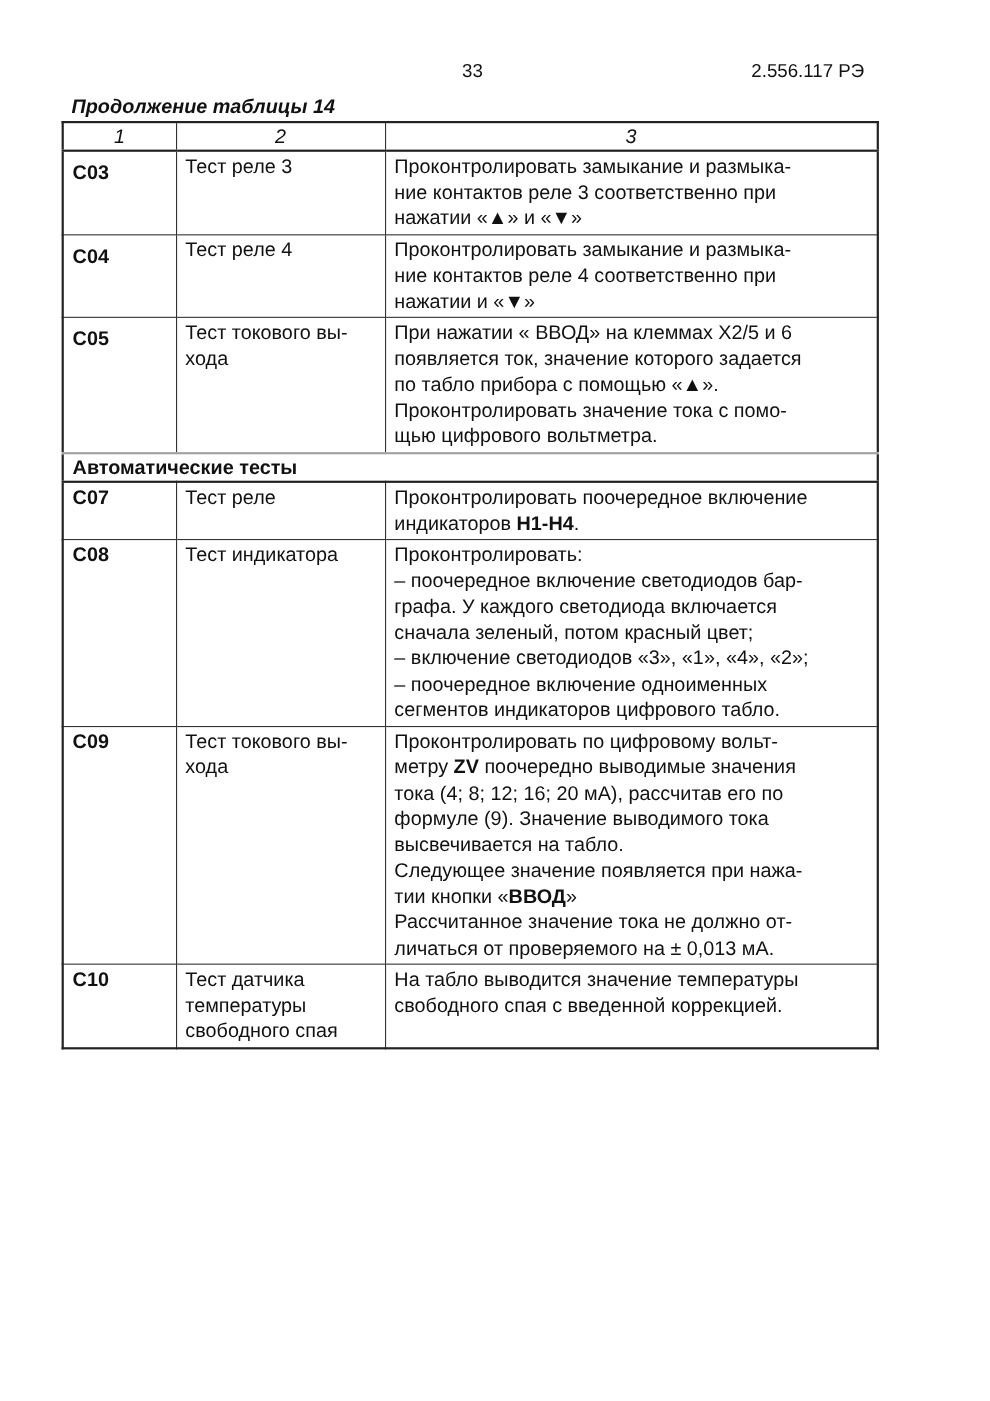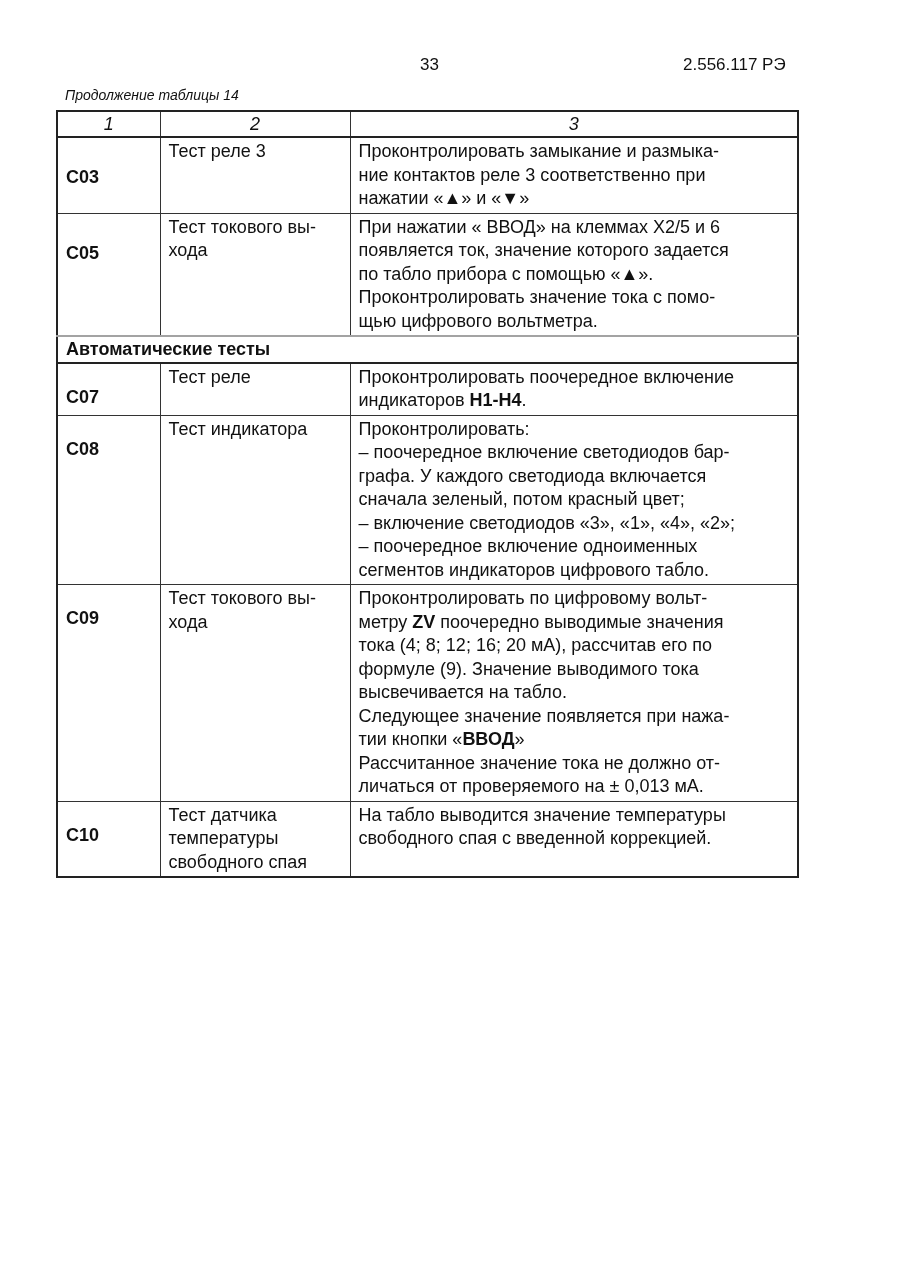--- a/index.html
+++ b/index.html
@@ -1,26 +1,26 @@
 <!DOCTYPE html>
 <html><head>
 <meta charset="utf-8">
 <style>
   html, body { margin: 0; padding: 0; background: #ffffff; }
   body { width: 900px; height: 1274px; position: relative; font-family: "Liberation Sans", sans-serif; color: #111; }
   .page-num { position: absolute; top: 55px; left: 420px; font-size: 17px; }
   .doc-code { position: absolute; top: 55px; left: 683px; font-size: 17px; }
-  .caption { position: absolute; top: 87px; left: 65px; font-size: 14px; font-weight: normal; font-style: italic; text-align: center; }
+  .caption { position: absolute; top: 87px; left: 65px; font-size: 18px; font-weight: bold; font-style: italic; text-align: center; }
   table.main { position: absolute; top: 110px; left: 56px; width: 743px; border-collapse: collapse; border: 2px solid #222; font-size: 18px; line-height: 23.5px; }
   table.main td { border: 1px solid #333; vertical-align: top; padding: 2px 8px 2px 8px; }
   table.main tr.hdr td { text-align: center; font-style: italic; padding: 0 0; line-height: 24px; border-bottom: 2px solid #222; }
   col.c1 { width: 103px; }
   col.c2 { width: 190px; }
   td.code { font-weight: bold; }
-  td.code span { display: block; padding-top: 6px; margin-top: 20px; }
+  td.code span { display: block; padding-top: 6px; }
   tr.tight td.code span { padding-top: 0; }
   tr.section td { font-weight: bold; border-top: 2px solid #a3a3a3; border-bottom: 2px solid #222; padding-top: 1px; padding-bottom: 0; }
   b { font-weight: bold; }
   .line { display: block; }
 </style>
 </head>
 <body>
 
 <div class="page-num">33</div>
 <div class="doc-code">2.556.117 РЭ</div>
@@ -44,20 +44,31 @@
           <span>С03</span>
         </td>
     <td>Тест реле 3</td>
     <td>
       <span class="line">Проконтролировать замыкание и размыка-</span>
       <span class="line">ние контактов реле 3 соответственно  при</span>
       <span class="line">нажатии «▲» и «▼»</span>
     </td>
   </tr>
 
+  <tr>
+    <td class="code">
+          <span>С04</span>
+        </td>
+    <td>Тест реле 4</td>
+    <td>
+      <span class="line">Проконтролировать замыкание и размыка-</span>
+      <span class="line">ние контактов реле 4 соответственно  при</span>
+      <span class="line">нажатии  и «▼»</span>
+    </td>
+  </tr>
 
   <tr>
     <td class="code">
           <span>С05</span>
         </td>
     <td>
       <span class="line">Тест токового вы-</span>
       <span class="line">хода</span>
     </td>
     <td>

